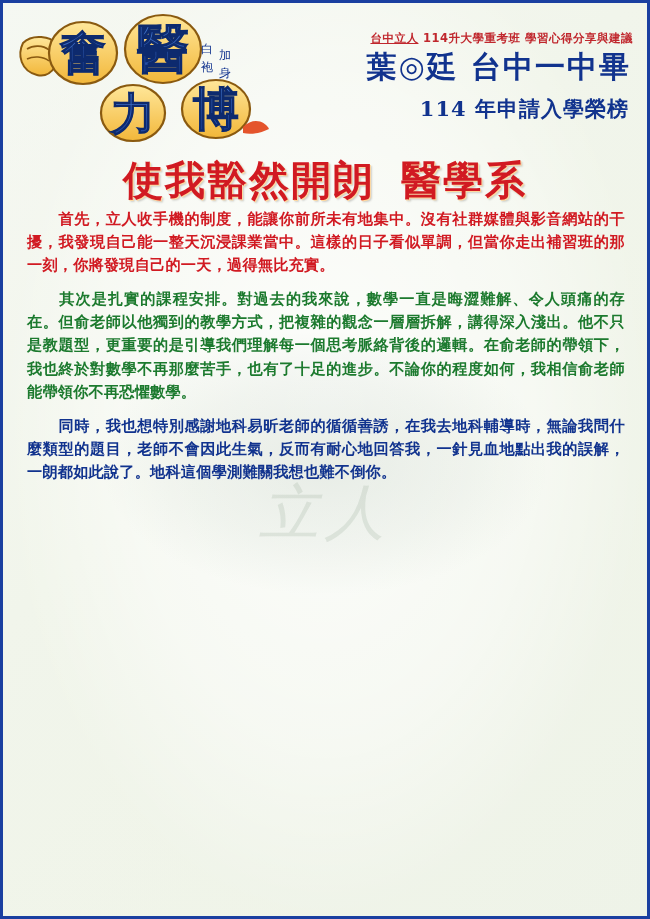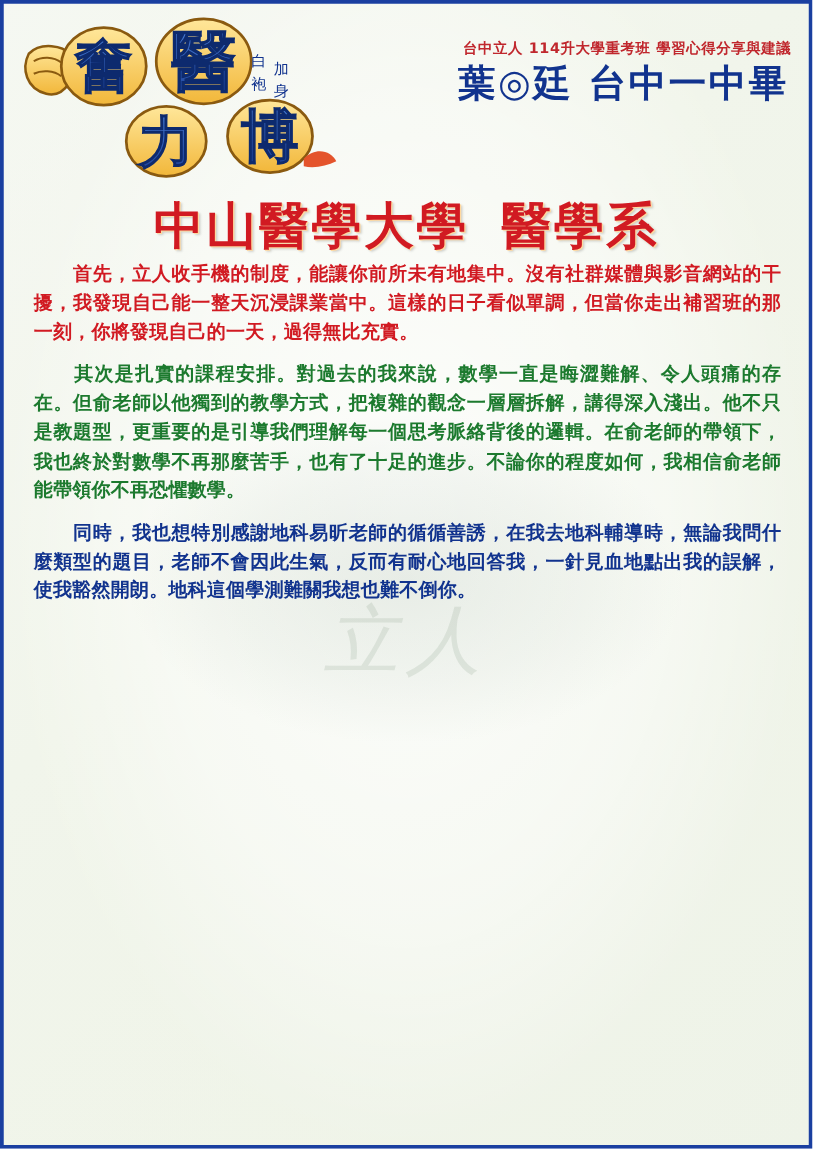--- a/index.html
+++ b/index.html
@@ -68,21 +68,21 @@
     position: absolute;
     right: 14px;
     top: 28px;
     font-size: 11.5px;
     font-weight: bold;
     color: #c0272d;
     letter-spacing: 0.5px;
     white-space: nowrap;
   }
   .top-meta span { margin-left: 0; }
-  .top-meta span:first-child { margin-left: 0; }
+  .top-meta span:first-child { margin-left: 0; text-decoration: underline; }
 
   .student-line {
     position: absolute;
     right: 16px;
     top: 44px;
     font-family: "DejaVu Serif", "Liberation Serif", serif;
     font-size: 30px;
     font-weight: bold;
     color: #11338e;
     letter-spacing: 2px;
@@ -200,25 +200,26 @@
       </svg>
     </div>
 
     <div class="top-meta">
       <span>台中立人</span>
       <span>114升大學重考班</span>
       <span>學習心得分享與建議</span>
     </div>
 
     <div class="student-line">葉◎廷  台中一中畢</div>
+    <div class="honor-line">114 年申請入學榮榜</div>
   </div>
 
   <div class="school-title">
-    <span>中山醫學大學</span><span class="gap"></span><span>醫學系</span>
+    <span>使我豁然開朗</span><span class="gap"></span><span>醫學系</span>
   </div>
 
   <div class="content">
     <p class="para p-red">　　首先，立人收手機的制度，能讓你前所未有地集中。沒有社群媒體與影音網站的干擾，我發現自己能一整天沉浸課業當中。這樣的日子看似單調，但當你走出補習班的那一刻，你將發現自己的一天，過得無比充實。</p>
     <p class="para p-green">　　其次是扎實的課程安排。對過去的我來說，數學一直是晦澀難解、令人頭痛的存在。但俞老師以他獨到的教學方式，把複雜的觀念一層層拆解，講得深入淺出。他不只是教題型，更重要的是引導我們理解每一個思考脈絡背後的邏輯。在俞老師的帶領下，我也終於對數學不再那麼苦手，也有了十足的進步。不論你的程度如何，我相信俞老師能帶領你不再恐懼數學。</p>
-    <p class="para p-blue">　　同時，我也想特別感謝地科易昕老師的循循善誘，在我去地科輔導時，無論我問什麼類型的題目，老師不會因此生氣，反而有耐心地回答我，一針見血地點出我的誤解，使我豁然開朗。地科這個學測難關我想也難不倒你。</p>
+    <p class="para p-blue">　　同時，我也想特別感謝地科易昕老師的循循善誘，在我去地科輔導時，無論我問什麼類型的題目，老師不會因此生氣，反而有耐心地回答我，一針見血地點出我的誤解，一朗都如此說了。地科這個學測難關我想也難不倒你。</p>
   </div>
 
 </div>
 
 </body></html>

